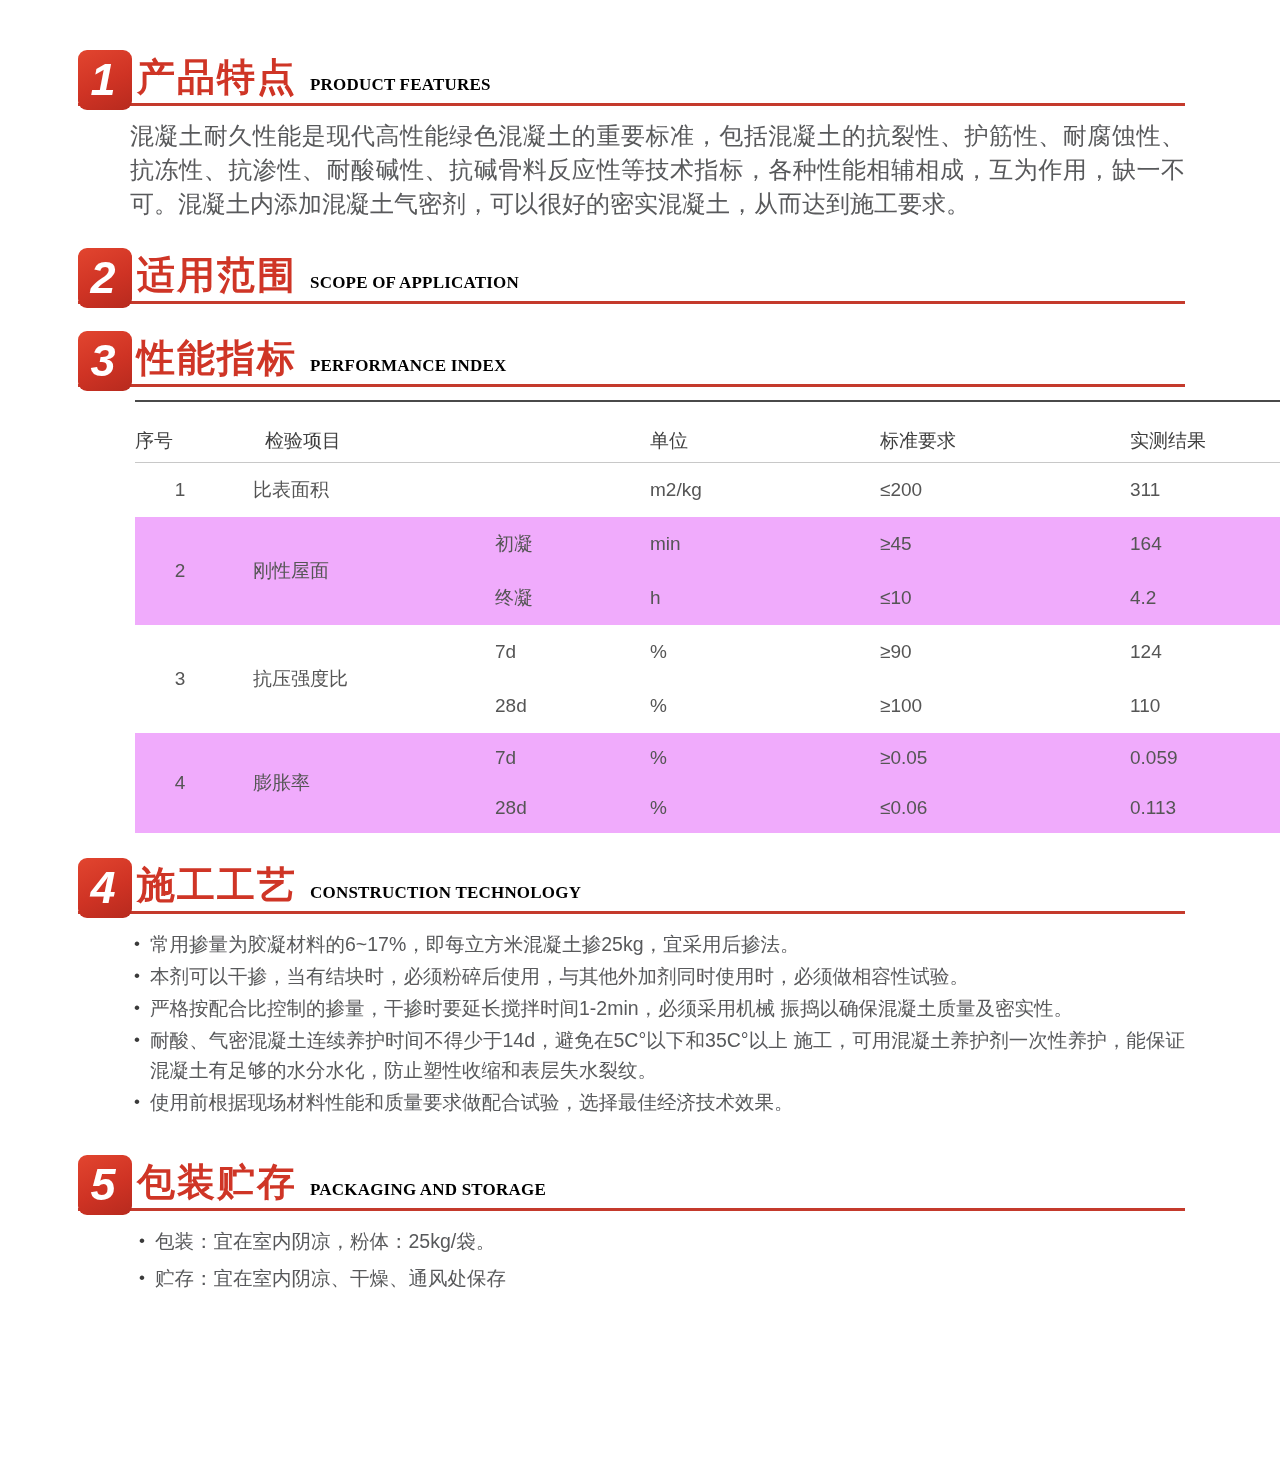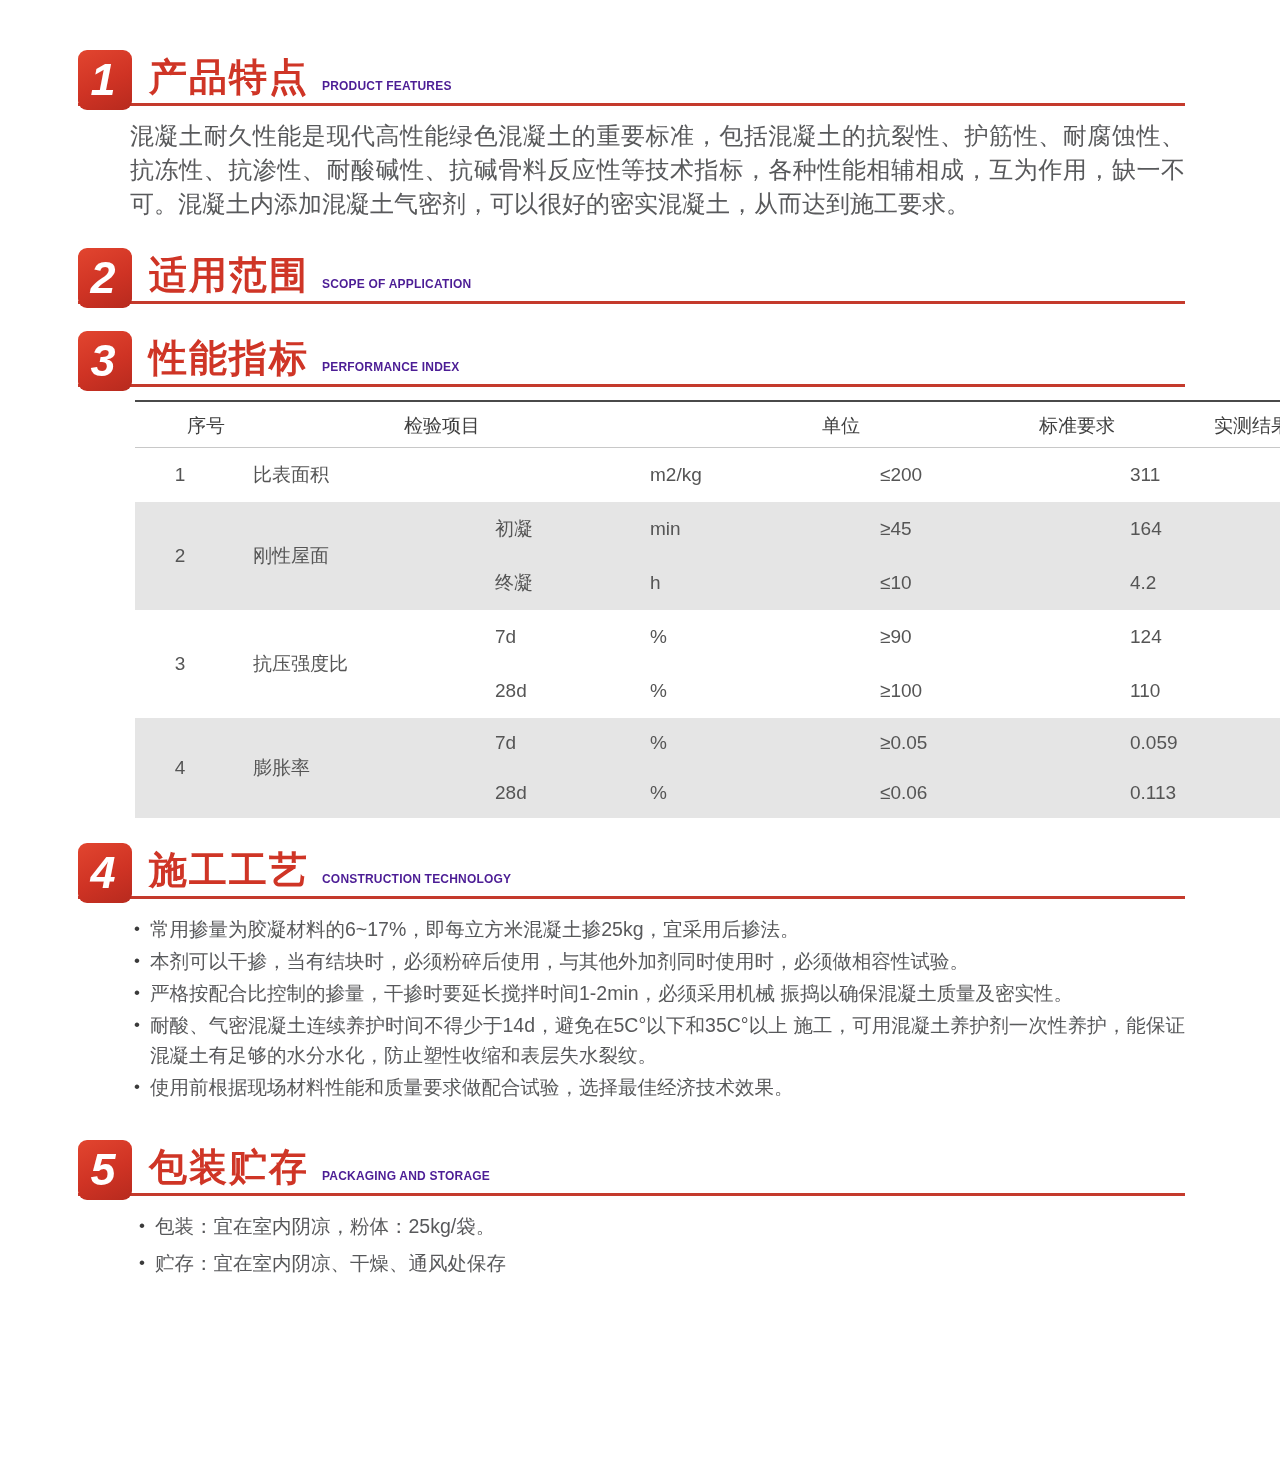--- a/index.html
+++ b/index.html
@@ -37,34 +37,35 @@
     display: flex;
     align-items: center;
     justify-content: center;
     margin-bottom: -7px;
     padding-right: 4px;
     box-sizing: border-box;
   }
   .titles {
     display: flex;
     align-items: baseline;
-    margin-left: 17px;
+    margin-left: 5px;
     padding-bottom: 7px;
+    font-family: Liberation Serif, serif;
   }
   .title-cn {
     font-size: 38px;
     font-weight: bold;
     color: #cf3526;
     letter-spacing: 2px;
     line-height: 1;
   }
   .title-en {
-    font-size: 12px;
+    font-size: 17px;
     font-weight: bold;
-    color: #4c1d95;
+    color: #000000;
     margin-left: 13px;
     letter-spacing: 0.2px;
   }
 
   
   .para {
     margin: 13px 0 0 52px;
     font-size: 24px;
     line-height: 34px;
     color: #58595b;
@@ -84,37 +85,37 @@
     table-layout: fixed;
   }
   .perf-table thead tr {
     border-top: 2px solid #4a4a4a;
     border-bottom: 1px solid #c8c8c8;
   }
   .perf-table th {
     font-weight: normal;
     color: #3f3f3f;
     font-size: 19px;
-    text-align: right;
-    padding: 11px 0 8px 0;
+    text-align: left;
+    padding: 26px 0 8px 0;
   }
   .perf-table td {
     font-size: 19px;
     color: #555555;
     padding: 14px 0;
     vertical-align: middle;
   }
   .c-no   { width: 90px;  text-align: center; }
   .c-item { width: 215px; padding-left: 28px !important; }
   th.c-item { padding-left: 40px !important; }
   .c-sub  { width: 140px; padding-left: 15px !important; }
   .c-unit { width: 210px; padding-left: 15px !important; }
   .c-req  { width: 235px; padding-left: 20px !important; }
   .c-res  { width: 160px; padding-left: 15px !important; }
-  .band-gray td { background: #e5e5e5; }
+  .band-gray td { background: #f0abfc; }
   .tall td { padding: 16px 0; }
 
   
   .bullets {
     margin: 15px 0 0 55px;
     padding: 0;
     list-style: none;
   }
   .bullets li {
     position: relative;

